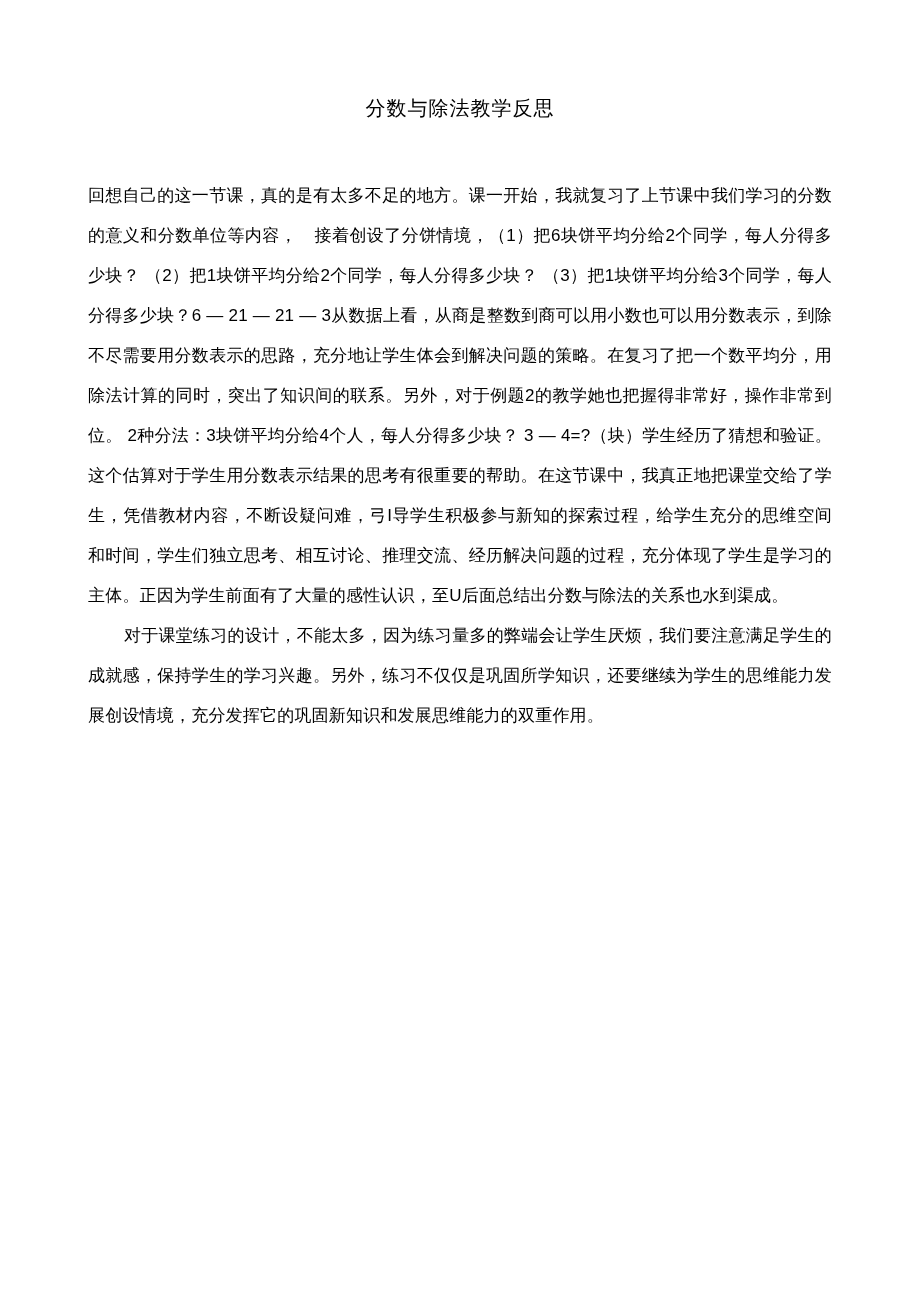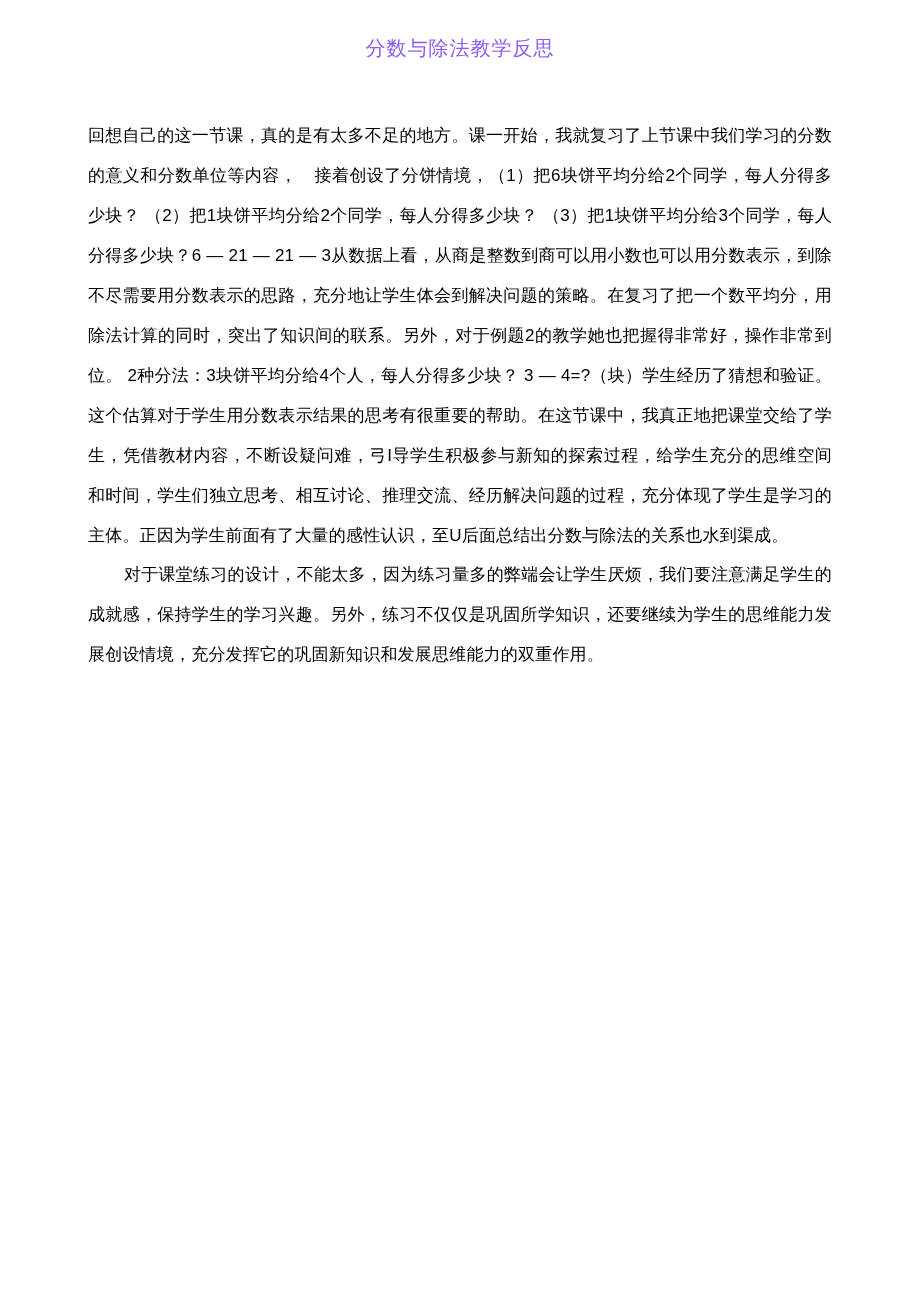--- a/index.html
+++ b/index.html
@@ -20,41 +20,40 @@
     height: 1303px;
     background: #ffffff;
     box-sizing: border-box;
   }
   .doc-title {
     text-align: center;
     font-size: 20px;
     line-height: 28px;
     letter-spacing: 1px;
     margin: 0;
-    padding-top: 34px;
+    padding-top: 94px;
     font-weight: 400;
-    color: #8b5cf6;
+    color: #000000;
   }
   .body-block {
     margin: 0 auto;
     padding-top: 54px;
     width: 744px;
   }
   .para {
     margin: 0;
     font-size: 17px;
     line-height: 40px;
     text-align: justify;
     text-justify: inter-ideograph;
     color: #000;
     letter-spacing: 0.2px;
   }
   .para + .para {
     margin-top: 0px;
-    font-family: Liberation Mono, monospace;
   }
   .indent {
     text-indent: 36px;
   }
 </style>
 </head>
 <body>
 
 <div class="page">
   <h1 class="doc-title">分数与除法教学反思</h1>

